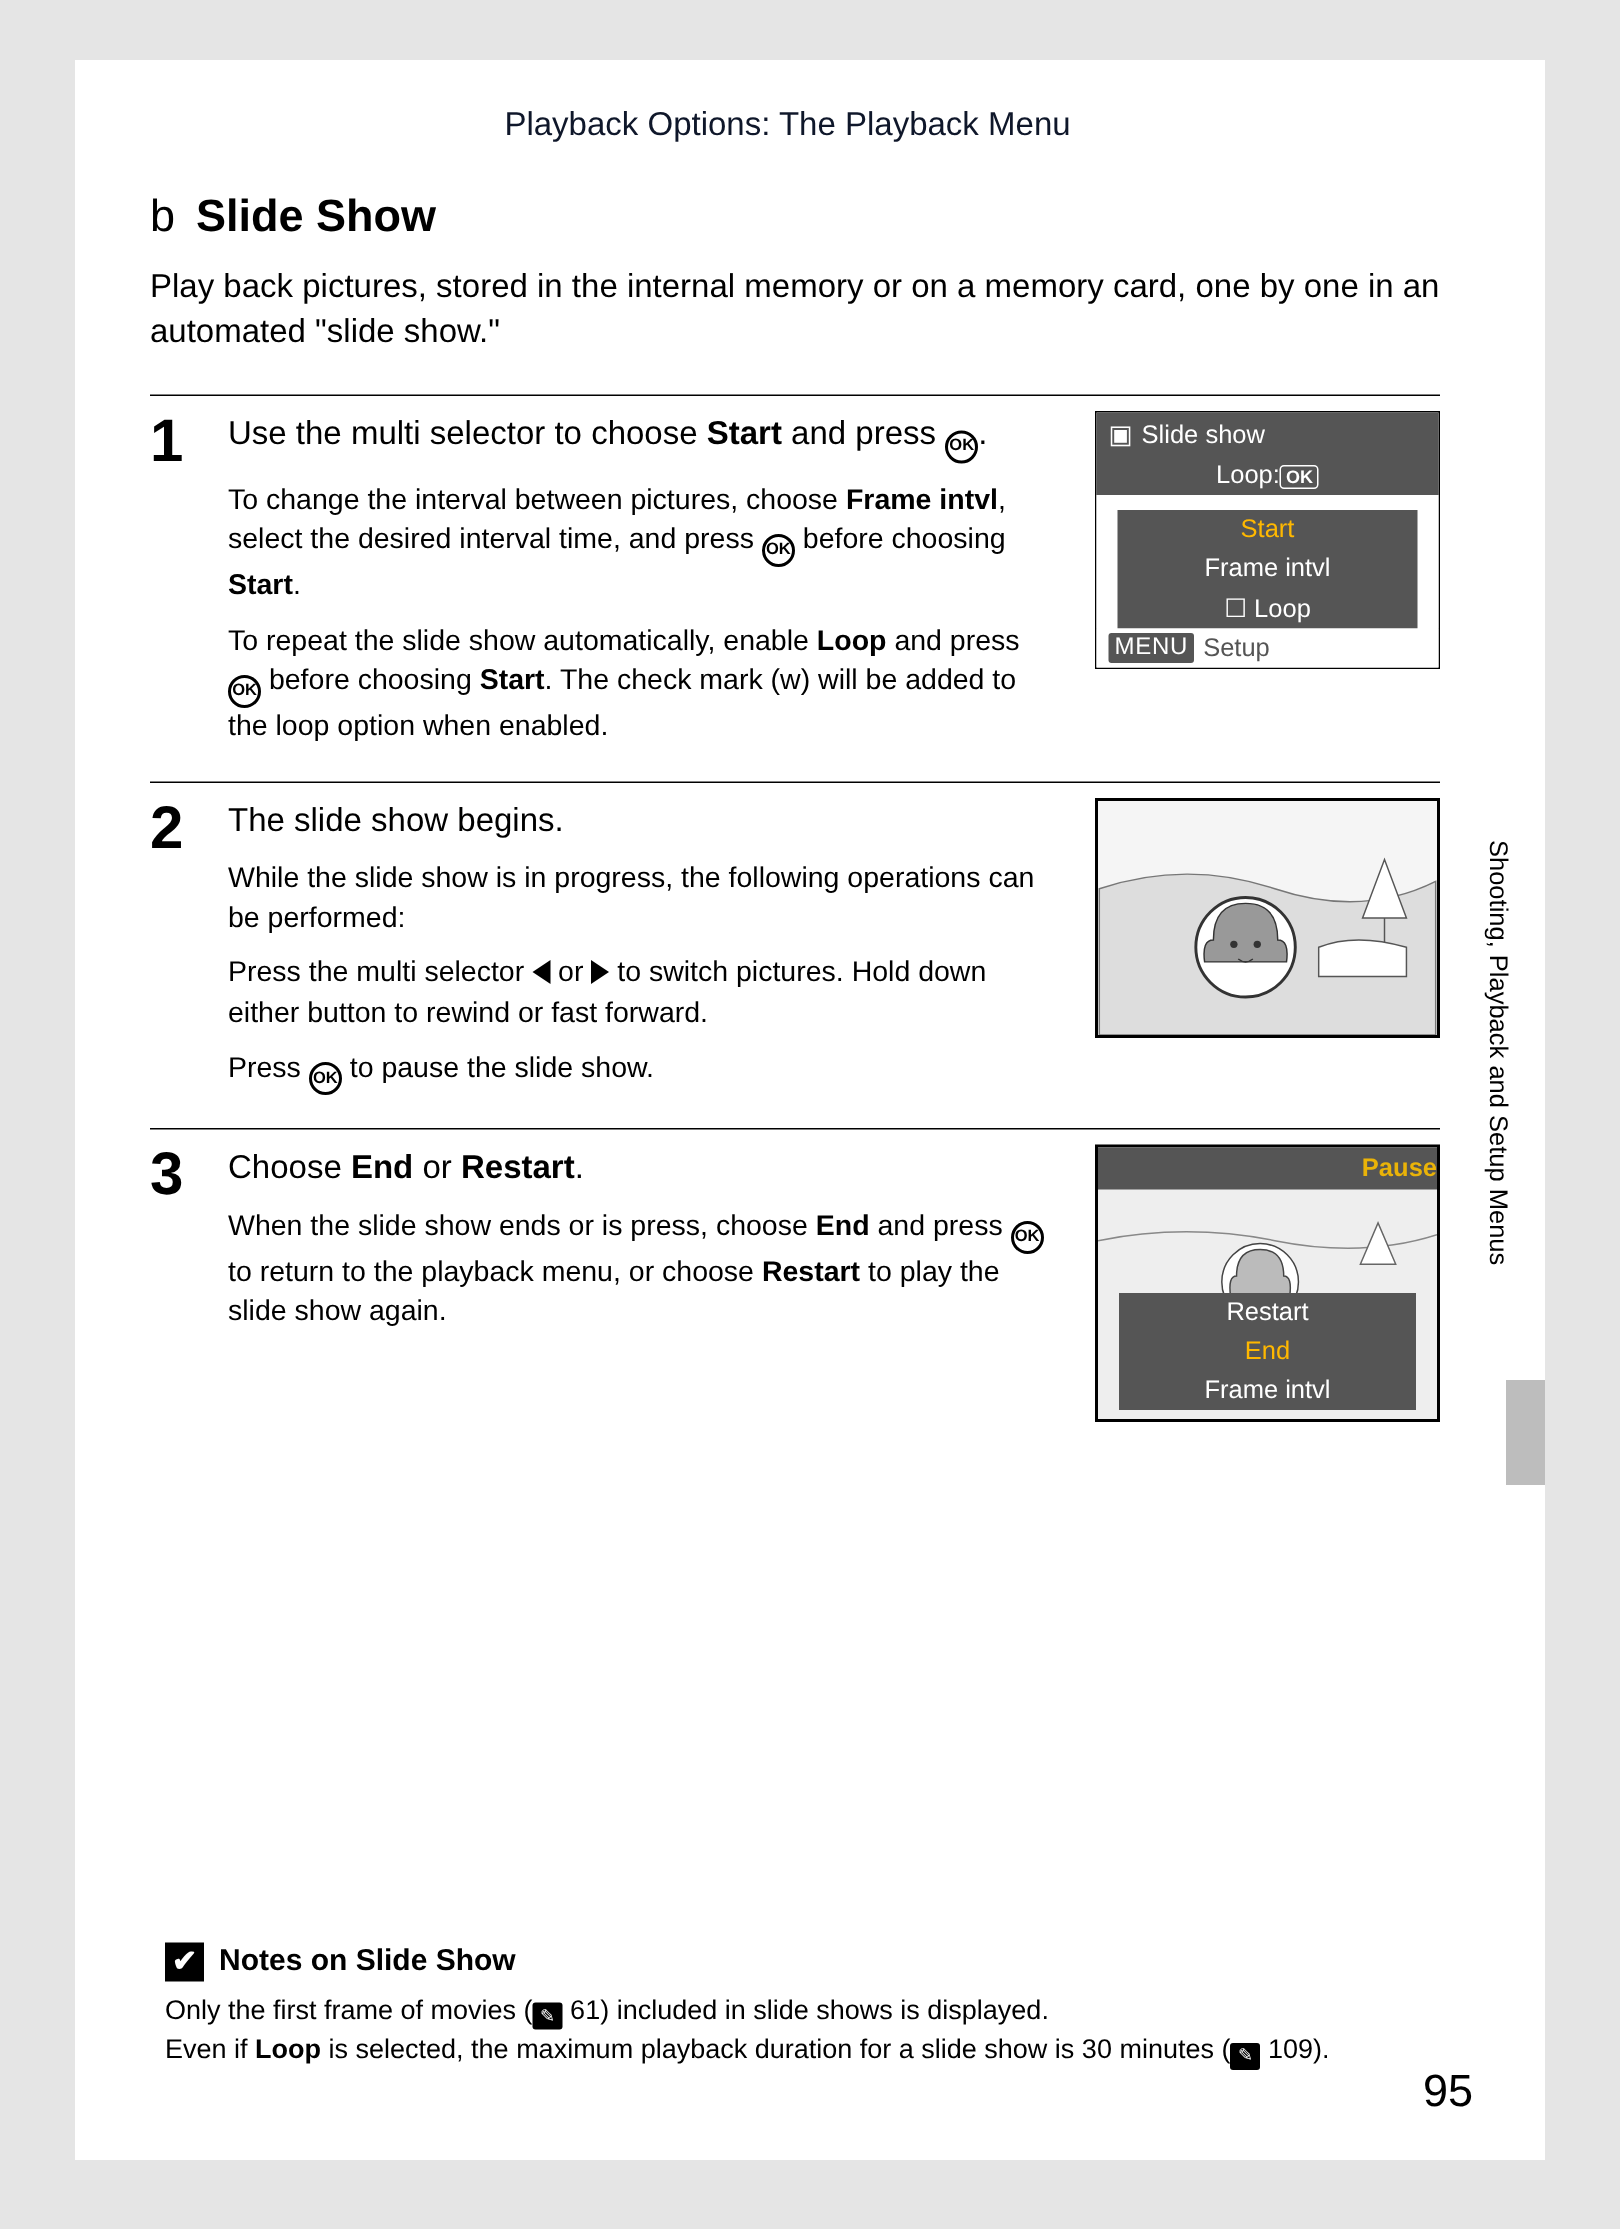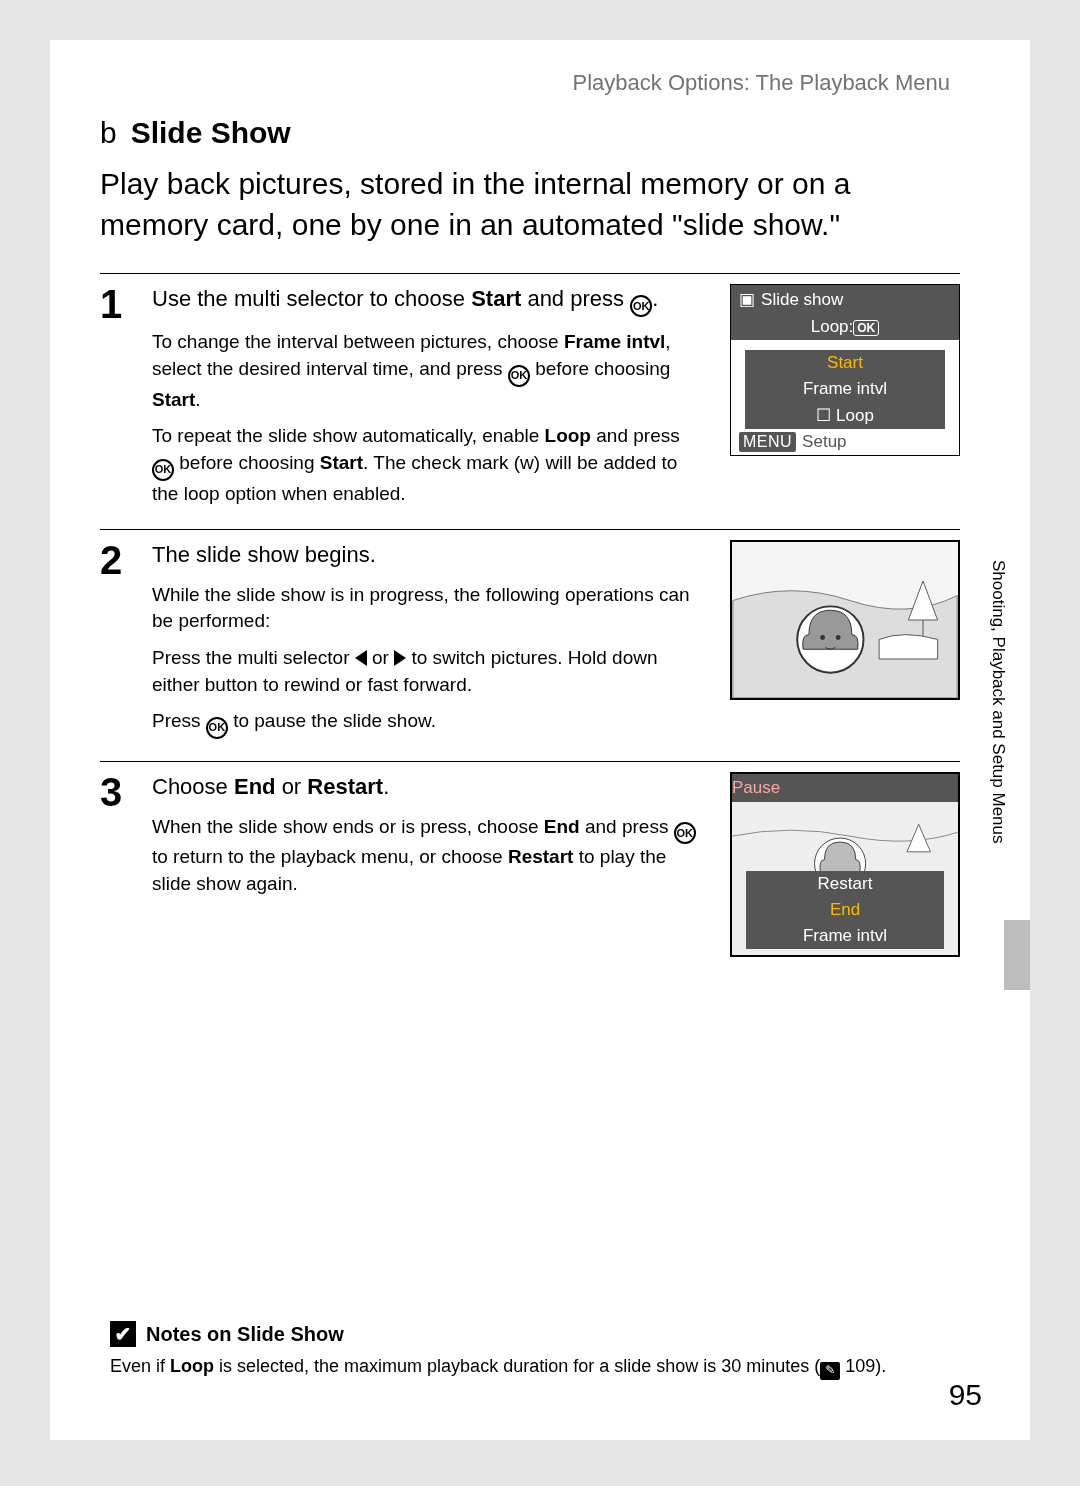--- a/index.html
+++ b/index.html
@@ -14,42 +14,42 @@
   .page {
     position: absolute;
     left: 50px;
     top: 40px;
     width: 980px;
     height: 1400px;
     background: #fff;
     padding: 30px 70px 30px 50px;
   }
   .top-label {
-    text-align: right;
+    text-align: center;
     font-size: 22px;
-    color: #737373;
-    margin-bottom: 20px;
+    color: #0f172a;
+    margin-bottom: 32px;
     padding-right: 10px;
   }
   .title-row {
     display: flex;
     align-items: baseline;
     gap: 14px;
     margin-bottom: 14px;
   }
   .title-icon {
     font-size: 30px;
     font-weight: normal;
   }
   .title-text {
     font-size: 30px;
     font-weight: 700;
   }
   .intro {
-    font-size: 30px;
+    font-size: 22px;
     line-height: 1.35;
     margin-bottom: 28px;
   }
   .step {
     display: flex;
     gap: 18px;
     padding-top: 10px;
     border-top: 1px solid #000;
     margin-top: 12px;
   }
@@ -136,21 +136,21 @@
   
   .lcd3 {
     width: 230px;
     border: 2px solid #000;
     background: #eee;
     overflow:hidden;
     position:relative;
     height:185px;
   }
   .lcd3 .ptop {
-    background:#555; color:#fca5a5; text-align:left; padding:4px 0; font-size:17px;
+    background:#555; color:#eab308; text-align:right; padding:4px 0; font-size:17px;font-weight:bold;
   }
   .lcd3 .pscene { height:80px; position:relative; }
   .lcd3 .pmenu {
     position:absolute; bottom:6px; left:14px; right:14px;
   }
   .lcd3 .pm {
     background:#555; color:#fff; text-align:center; padding:3px 0; font-size:17px;
   }
   .lcd3 .pm.sel { color:#ffb800; }
 
@@ -323,20 +323,23 @@
       </div>
     </div>
   </div>
 
   <div class="notes">
     <div class="notes-head">
       <span class="check-badge">✔</span>
       <span>Notes on Slide Show</span>
     </div>
     <p>
+      <span>Only the first frame of movies (</span><span class="ref-badge">✎</span><span> 61) included in slide shows is displayed.</span>
+    </p>
+    <p>
       <span>Even if </span><b>Loop</b><span> is selected, the maximum playback duration for a slide show is 30 minutes (</span><span class="ref-badge">✎</span><span> 109).</span>
     </p>
   </div>
 
   <div class="side-label">Shooting, Playback and Setup Menus</div>
   <div class="side-tab"></div>
   <div class="page-num">95</div>
 </div>
 
 </body></html>

